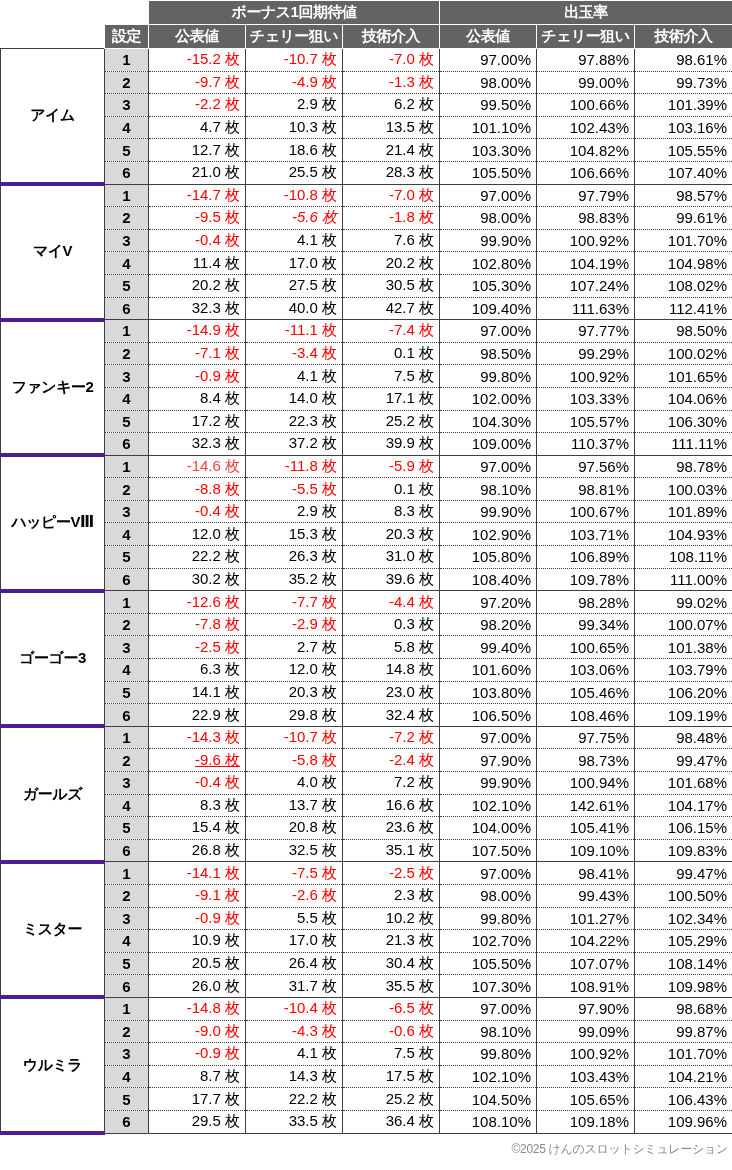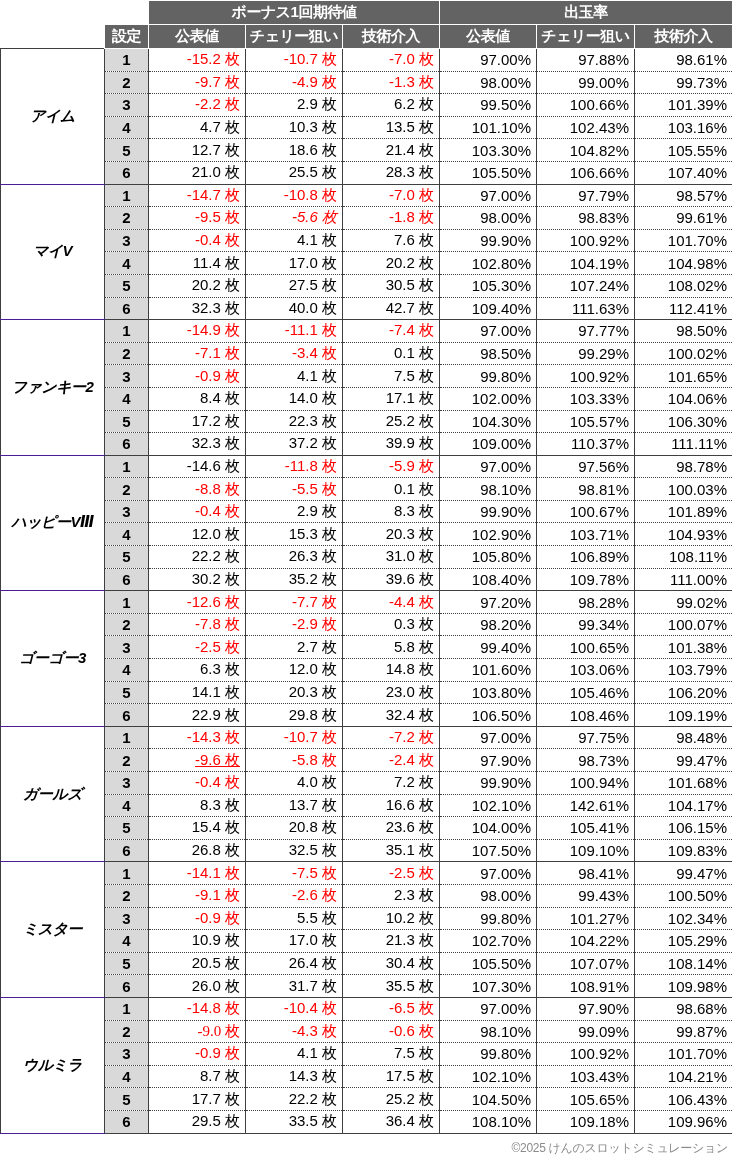--- a/index.html
+++ b/index.html
@@ -92,23 +92,22 @@
     overflow: hidden;
   }
 
   td.machine {
     text-align: center;
     padding-right: 0;
     font-weight: bold;
     font-size: 15px;
     background: #ffffff;
     border-top: 1px solid #3f3f3f;
-    border-bottom: 1px solid #4c1d95;
+    border-bottom: 4px solid #4c1d95;
     letter-spacing: -0.5px;
-    font-style: italic;
   }
 
   td.setting {
     background: #d9d9d9;
     text-align: center;
     padding-right: 0;
     font-weight: bold;
     font-size: 15px;
   }
 
@@ -325,21 +324,21 @@
           <td>32.3 枚</td>
           <td>37.2 枚</td>
           <td>39.9 枚</td>
           <td>109.00%</td>
           <td>110.37%</td>
           <td>111.11%</td>
         </tr>
         <tr class="row-first">
           <td class="machine" rowspan="6">ハッピーVⅢ</td>
           <td class="setting">1</td>
-          <td class="neg" style="color: #000000; margin-top: 37px;">-14.6 枚</td>
+          <td class="neg" style="color: #ef4444; margin-top: 37px;">-14.6 枚</td>
           <td class="neg" style="color: rgb(255, 0, 0);">-11.8 枚</td>
           <td class="neg" style="color: rgb(255, 0, 0);">-5.9 枚</td>
           <td>97.00%</td>
           <td>97.56%</td>
           <td>98.78%</td>
         </tr>
         <tr>
           <td class="setting">2</td>
           <td class="neg" style="color: rgb(255, 0, 0);">-8.8 枚</td>
           <td class="neg" style="color: rgb(255, 0, 0);">-5.5 枚</td>
@@ -554,21 +553,21 @@
           <td class="setting">1</td>
           <td class="neg" style="color: rgb(255, 0, 0);">-14.8 枚</td>
           <td class="neg" style="color: rgb(255, 0, 0);">-10.4 枚</td>
           <td class="neg" style="color: rgb(255, 0, 0);">-6.5 枚</td>
           <td>97.00%</td>
           <td>97.90%</td>
           <td>98.68%</td>
         </tr>
         <tr>
           <td class="setting">2</td>
-          <td class="neg" style="color: rgb(255, 0, 0); font-family: Liberation Serif, serif;">-9.0 枚</td>
+          <td class="neg" style="color: rgb(255, 0, 0);">-9.0 枚</td>
           <td class="neg" style="color: rgb(255, 0, 0);">-4.3 枚</td>
           <td class="neg" style="color: rgb(255, 0, 0);">-0.6 枚</td>
           <td>98.10%</td>
           <td>99.09%</td>
           <td>99.87%</td>
         </tr>
         <tr>
           <td class="setting">3</td>
           <td class="neg" style="color: rgb(255, 0, 0);">-0.9 枚</td>
           <td>4.1 枚</td>

